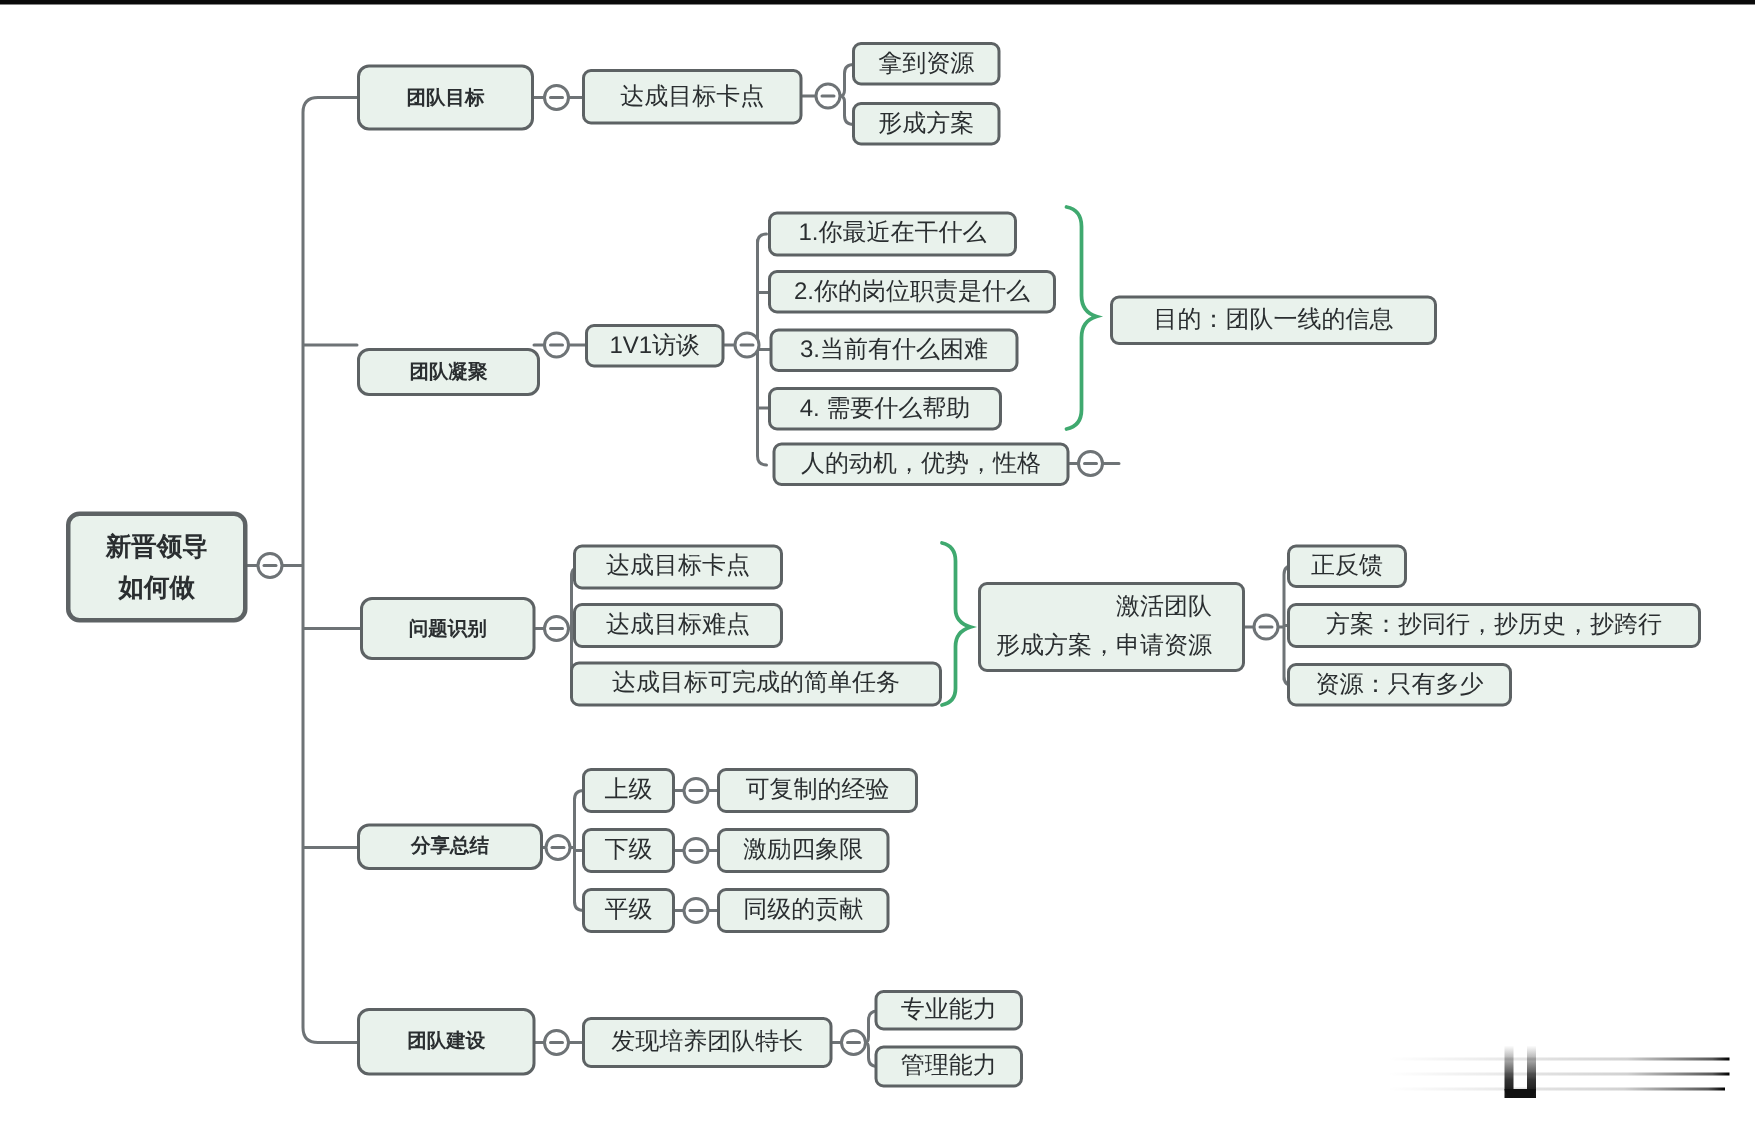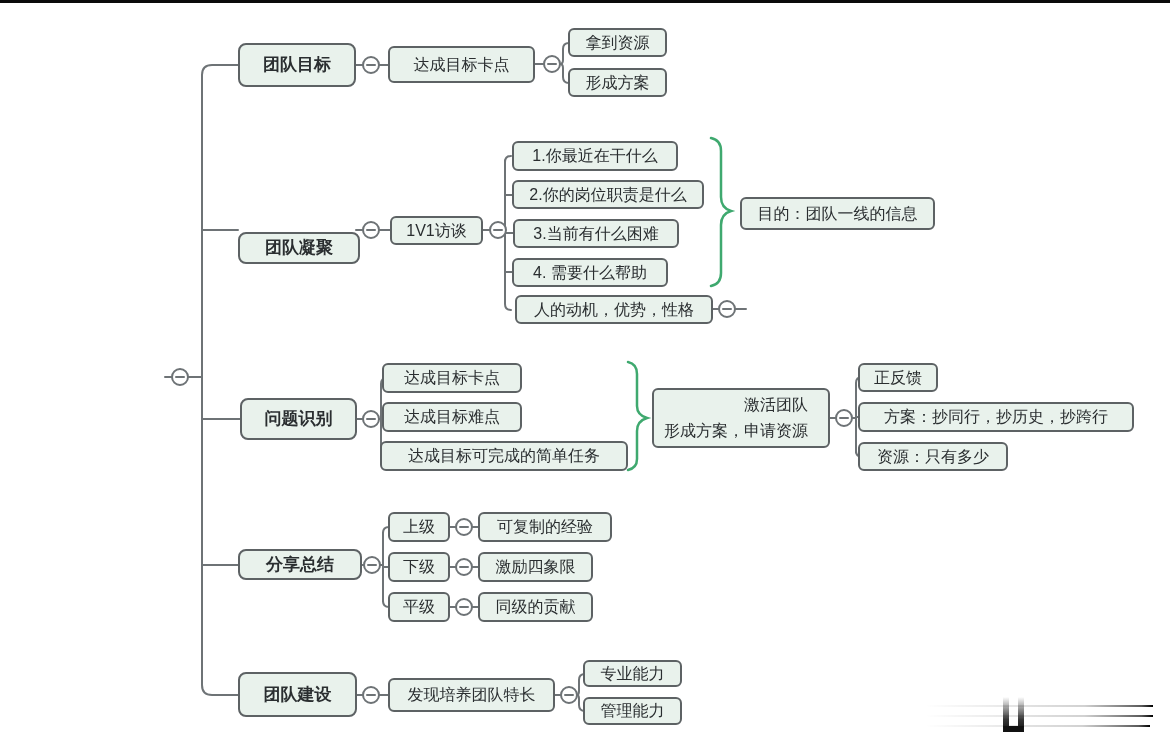--- a/index.html
+++ b/index.html
@@ -19,21 +19,21 @@
   .toggle line { stroke: var(--line, #6e7376); stroke-width:2; stroke-linecap:round; }
   .node {
     position:absolute; box-sizing:border-box;
     display:flex; align-items:center; justify-content:center;
     text-align:center; white-space:pre-line; line-height:1.25;
     background: var(--node-fill, #e9f2ec);
     border:2px solid var(--node-border, #5d6264);
     border-radius:6px; font-size:16px; color: var(--text, #2a2e30);
     padding:0 6px; cursor:default;
   }
-  .lvl1 { font-weight:bold; border-width:2.5px; border-radius:8px; font-size:17px; }
+  .lvl1 { font-weight:bold; border-width:2.5px; border-radius:8px; font-size:13px; }
   .root-node { font-weight:bold; border-width:3px; border-radius:9px; font-size:17px; line-height:1.6; }
   .left-align { justify-content:flex-start; text-align:right; padding-left:10px; line-height:1.65; }
   
   .wm-line { position:absolute; height:2px;
     background: linear-gradient(to right, rgba(0,0,0,0) 0%, rgba(0,0,0,0.18) 70%, rgba(0,0,0,0.65) 95%, #000 100%); }
   .wm-u { position:absolute; left:1003px; top:697px; width:21px; height:35px; }
   .wm-u .leg { position:absolute; top:0; width:6px; height:35px;
     background: linear-gradient(to bottom, rgba(17,17,17,0) 0%, rgba(17,17,17,0.85) 65%, #111 100%); }
   .wm-u .leg.l { left:0; } .wm-u .leg.r { right:0; }
   .wm-u .base { position:absolute; bottom:0; left:0; width:100%; height:6px; background:#111;
@@ -139,34 +139,36 @@
     <g class="toggle">
         <circle cx="371" cy="695" r="8"></circle>
         <line x1="367" y1="695" x2="375" y2="695"></line>
       </g>
     <g class="toggle">
         <circle cx="569" cy="695" r="8"></circle>
         <line x1="565" y1="695" x2="573" y2="695"></line>
       </g>
   </svg>
 
+  <div class="node root-node" style="left:44px;top:341px;width:121px;height:74px">新晋领导
+如何做</div>
 
   <div class="node lvl1" style="left:238px;top:43px;width:118px;height:44px">团队目标</div>
   <div class="node" style="left:388px;top:46px;width:147px;height:37px">达成目标卡点</div>
   <div class="node" style="left:568px;top:28px;width:99px;height:29px">拿到资源</div>
   <div class="node" style="left:568px;top:68px;width:99px;height:29px">形成方案</div>
 
   <div class="node lvl1" style="left:238px;top:232px;width:122px;height:32px">团队凝聚</div>
   <div class="node" style="left:390px;top:216px;width:93px;height:29px">1V1访谈</div>
   <div class="node" style="left:512px;top:141px;width:166px;height:30px">1.你最近在干什么</div>
   <div class="node" style="left:512px;top:180px;width:192px;height:29px">2.你的岗位职责是什么</div>
   <div class="node" style="left:513px;top:219px;width:166px;height:29px">3.当前有什么困难</div>
   <div class="node" style="left:512px;top:258px;width:156px;height:29px">4. 需要什么帮助</div>
   <div class="node" style="left:515px;top:295px;width:198px;height:29px">人的动机，优势，性格</div>
-  <div class="node" style="left:740px;top:197px;width:195px;height:33px">目的：团队一线的信息</div>
+  <div class="node" style="left:740px;top:197px;width:218px;height:33px">目的：团队一线的信息</div>
 
   <div class="node lvl1" style="left:240px;top:398px;width:117px;height:42px">问题识别</div>
   <div class="node" style="left:382px;top:363px;width:140px;height:30px">达成目标卡点</div>
   <div class="node" style="left:382px;top:402px;width:140px;height:30px">达成目标难点</div>
   <div class="node" style="left:380px;top:441px;width:248px;height:30px">达成目标可完成的简单任务</div>
   <div class="node left-align" style="left:652px;top:388px;width:178px;height:60px">激活团队
 形成方案，申请资源</div>
   <div class="node" style="left:858px;top:363px;width:80px;height:29px">正反馈</div>
   <div class="node" style="left:858px;top:402px;width:276px;height:30px">方案：抄同行，抄历史，抄跨行</div>
   <div class="node" style="left:858px;top:442px;width:150px;height:29px">资源：只有多少</div>

